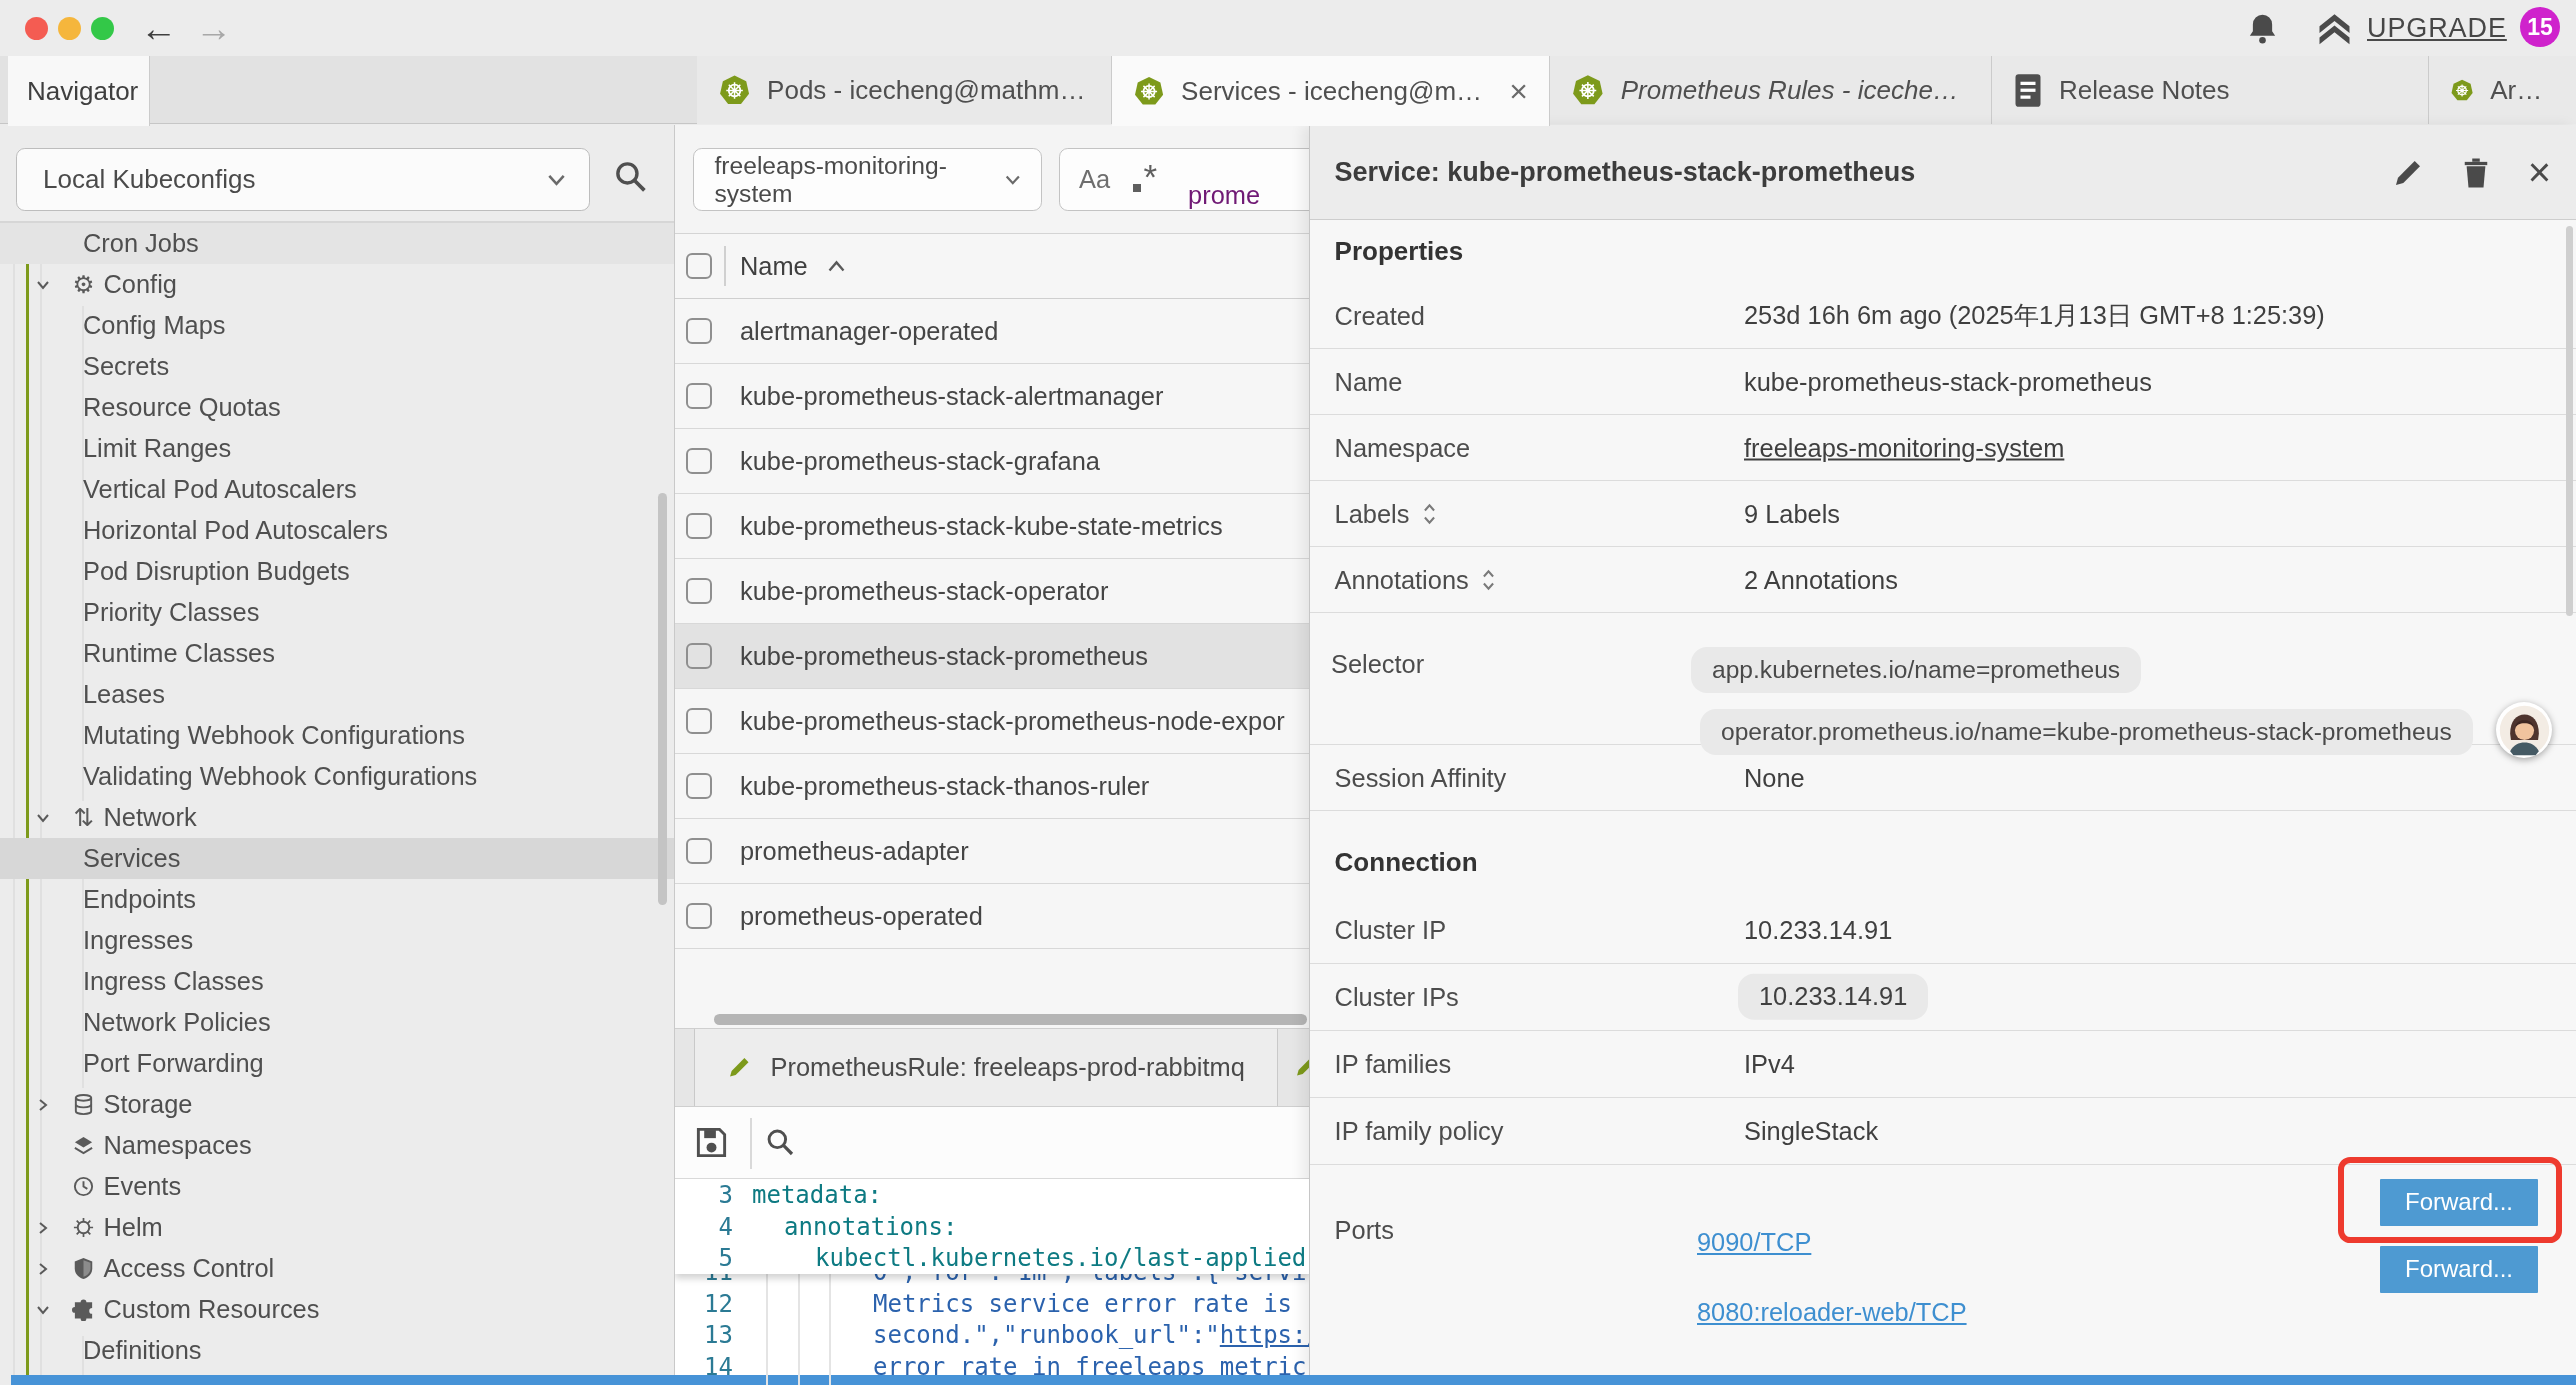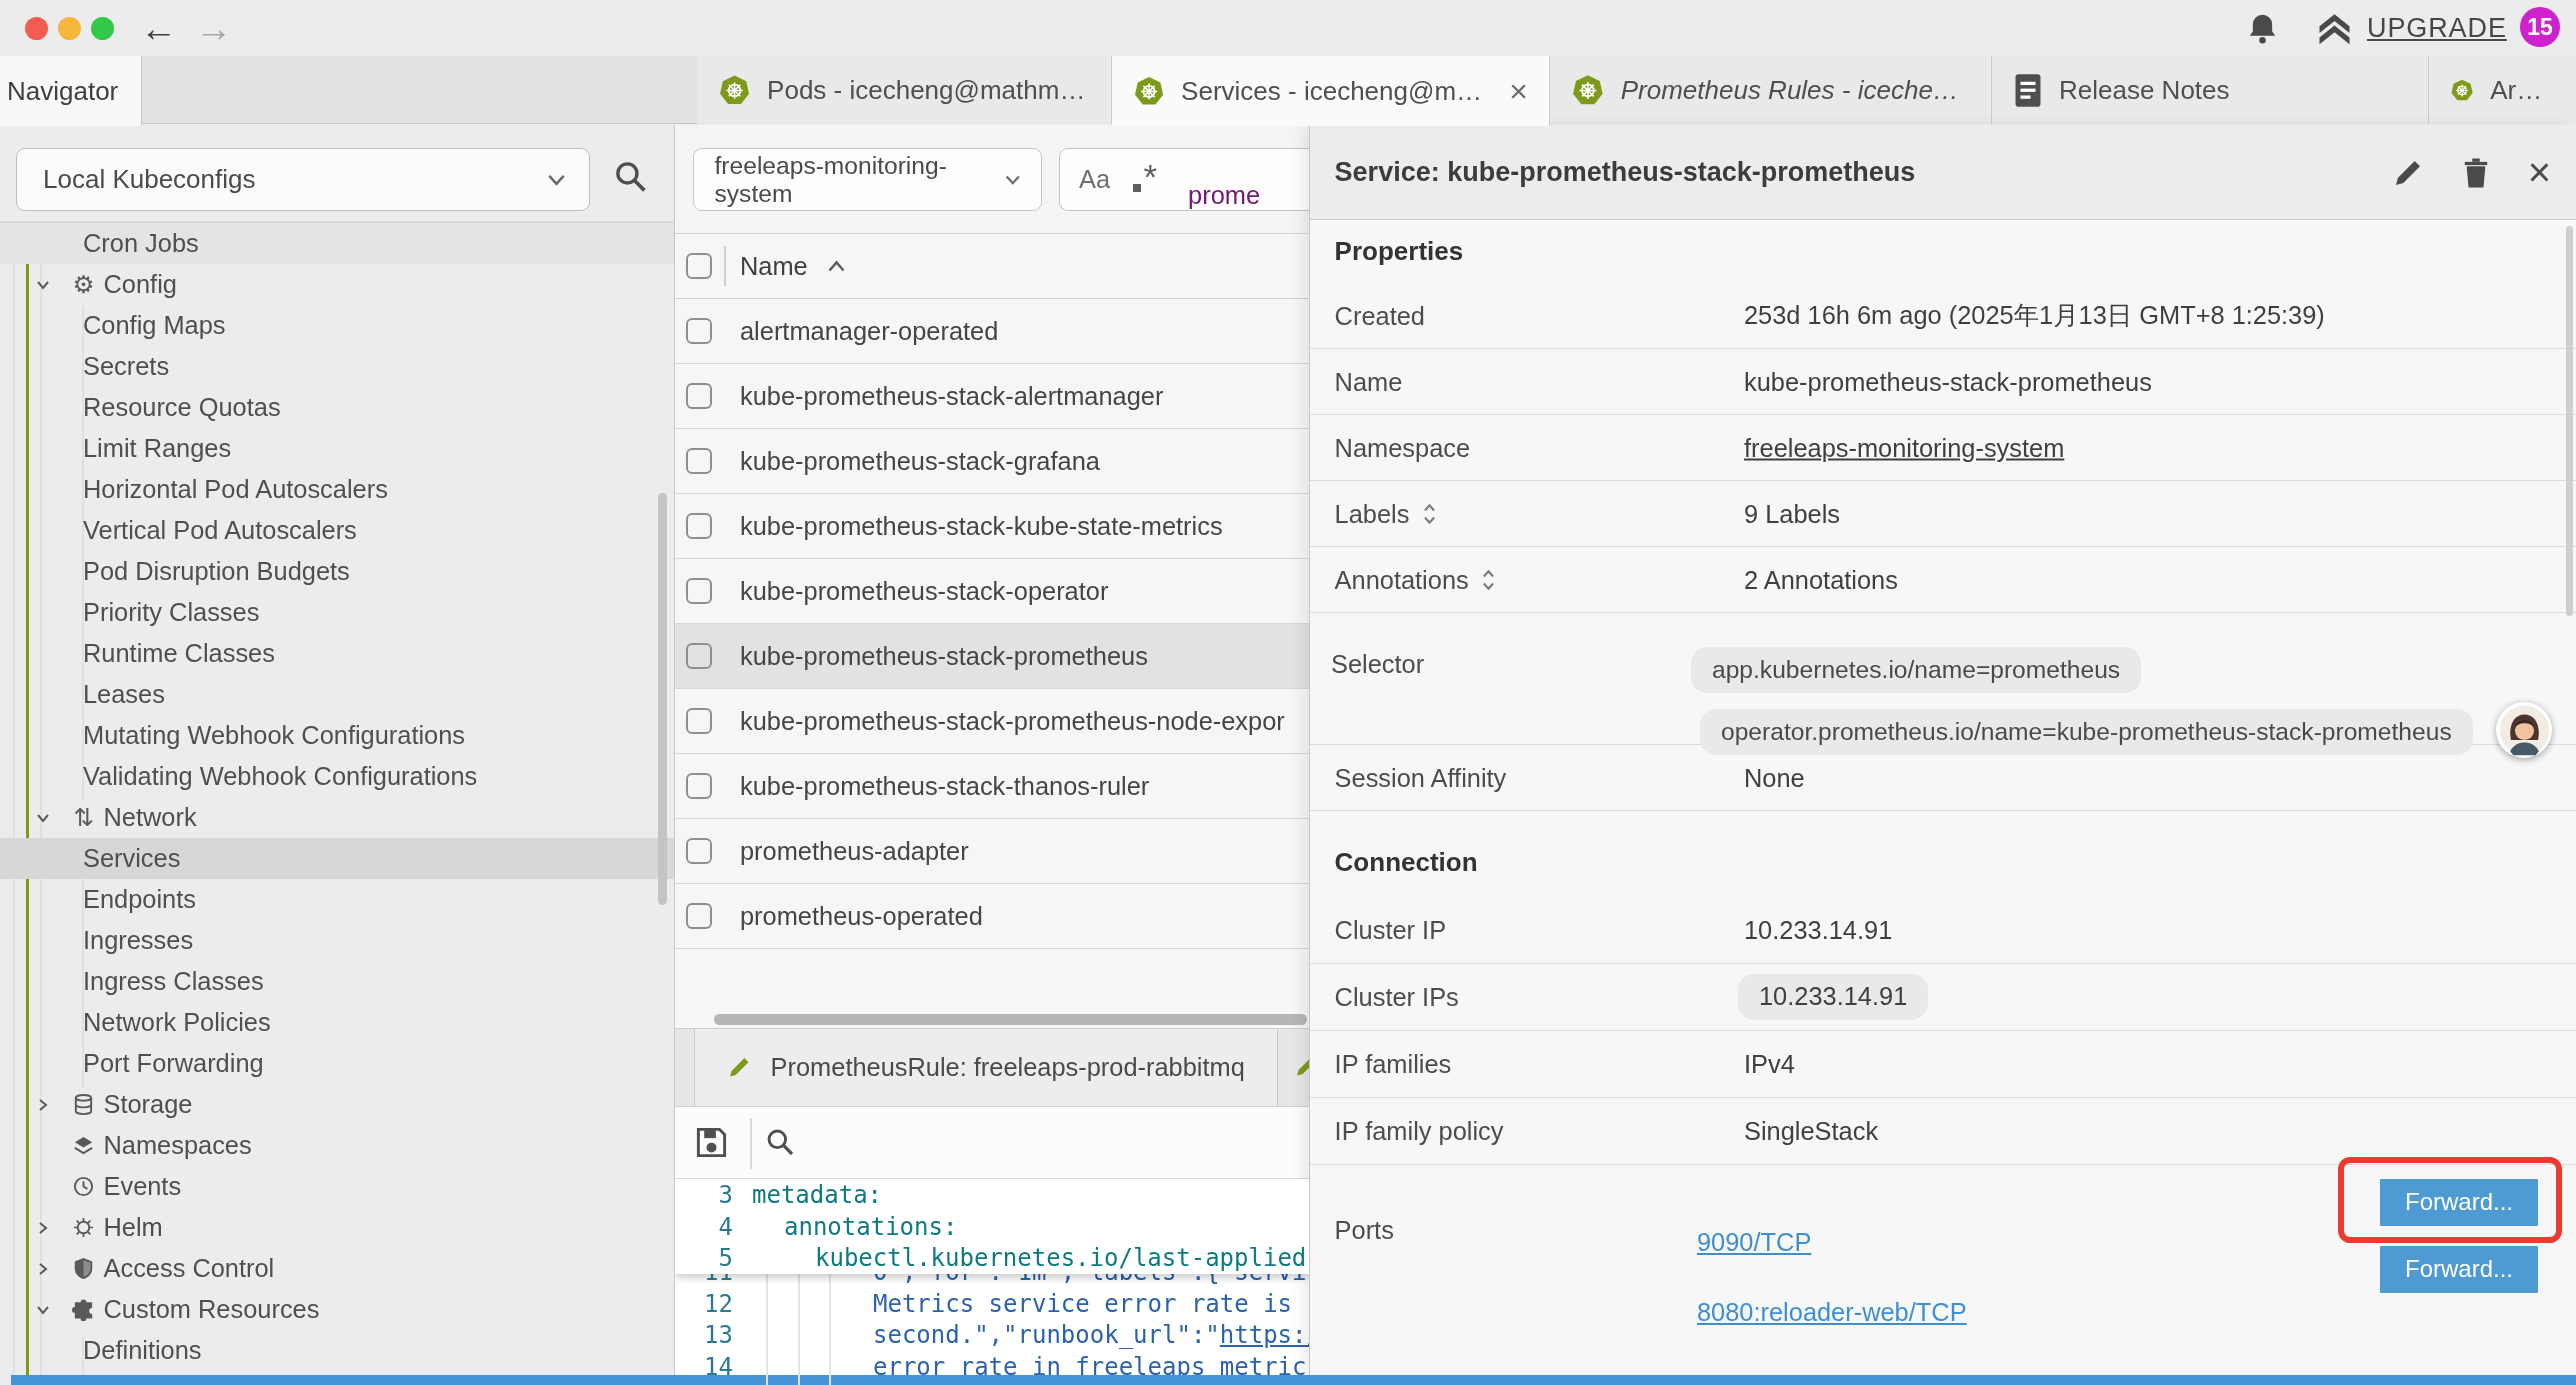--- a/index.html
+++ b/index.html
@@ -15,21 +15,21 @@
   .bell { position:absolute; left:2246px; top:12.3px; }
   .upgrade { position:absolute; left:2316px; top:12.3px; display:flex; align-items:center; gap:14px; cursor:pointer;text-decoration:underline; }
   .upgrade-label { font-size:27px; color:#464646; letter-spacing:0.9px; }
   .badge { position:absolute; left:2520px; top:7px; width:40px; height:40px; border-radius:50%; background:#cf22cc; color:#fff; font-size:23px; font-weight:bold; display:flex; align-items:center; justify-content:center; }
 
   
   .tabstrip { position:absolute; left:0; top:56px; width:2576px; height:68px; background:#e2e2e2; border-bottom:1.8px solid #c6c6c6; }
   .apptab { position:absolute; top:0; height:68px; display:flex; align-items:center; gap:16px; padding:0 21px; font-size:26px; color:#4f4f4f; background:#e9e9e9; border-right:1.8px solid #cbcbcb; overflow:hidden; white-space:nowrap; cursor:pointer; }
   .apptab.active { background:#fafafa; height:70px; z-index:2; }
   .apptab .tlabel { overflow:hidden; text-overflow:ellipsis; }
-  .navtab { position:absolute; left:0; top:0; width:142px; height:70px; background:#f8f8f8; z-index:2; display:flex; align-items:center; padding-left:7px; font-size:26px; color:#3f3f3f; border-right:1.8px solid #cbcbcb; cursor:pointer; }
+  .navtab { position:absolute; left:8px; top:0; width:142px; height:70px; background:#f8f8f8; z-index:2; display:flex; align-items:center; padding-left:19px; font-size:26px; color:#3f3f3f; border-right:1.8px solid #cbcbcb; cursor:pointer; }
   .close-x { font-size:32px; color:#6a6a6a; margin-left:7px; cursor:pointer; line-height:26px; }
   .italic { font-style:italic; }
 
   
   .sidebar { position:absolute; left:0; top:125px; width:675px; height:1261px; background:#ececec; border-right:1.8px solid #c9c9c9; overflow:hidden; }
   .kubeconfig { position:absolute; left:16px; top:23px; width:574px; height:63px; background:#fbfbfb; border:1.8px solid #bdbdbd; border-radius:8.8px; display:flex; align-items:center; justify-content:space-between; padding:0 21px 0 26px; font-size:26px; color:#4a4a4a; cursor:pointer; }
   .side-search { position:absolute; left:612px; top:33px; cursor:pointer; }
   .side-divider { position:absolute; left:0; top:96px; width:675px; height:1.8px; background:#d6d6d6; }
   .tree { position:absolute; left:0; top:98px; width:675px; }
   .trow { height:41px; display:flex; align-items:center; font-size:25.4px; color:#4f4f4f; cursor:pointer; position:relative; }
@@ -234,24 +234,24 @@
     <div class="trow child">
         <span>Secrets</span>
       </div>
     <div class="trow child">
         <span>Resource Quotas</span>
       </div>
     <div class="trow child">
         <span>Limit Ranges</span>
       </div>
     <div class="trow child">
+        <span>Vertical Pod Autoscalers</span>
+      </div>
+    <div class="trow child">
         <span>Horizontal Pod Autoscalers</span>
-      </div>
-    <div class="trow child">
-        <span>Vertical Pod Autoscalers</span>
       </div>
     <div class="trow child">
         <span>Pod Disruption Budgets</span>
       </div>
     <div class="trow child">
         <span>Priority Classes</span>
       </div>
     <div class="trow child">
         <span>Runtime Classes</span>
       </div>

